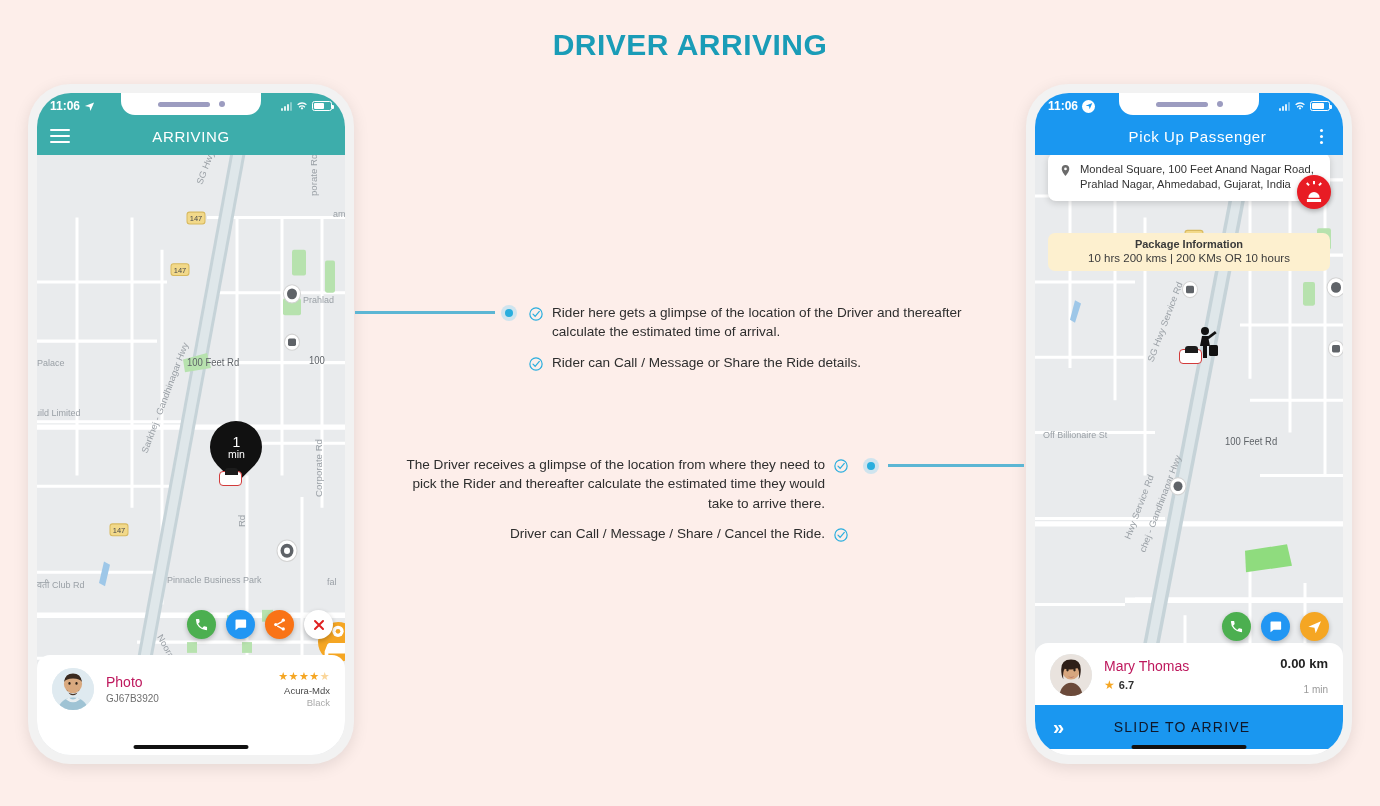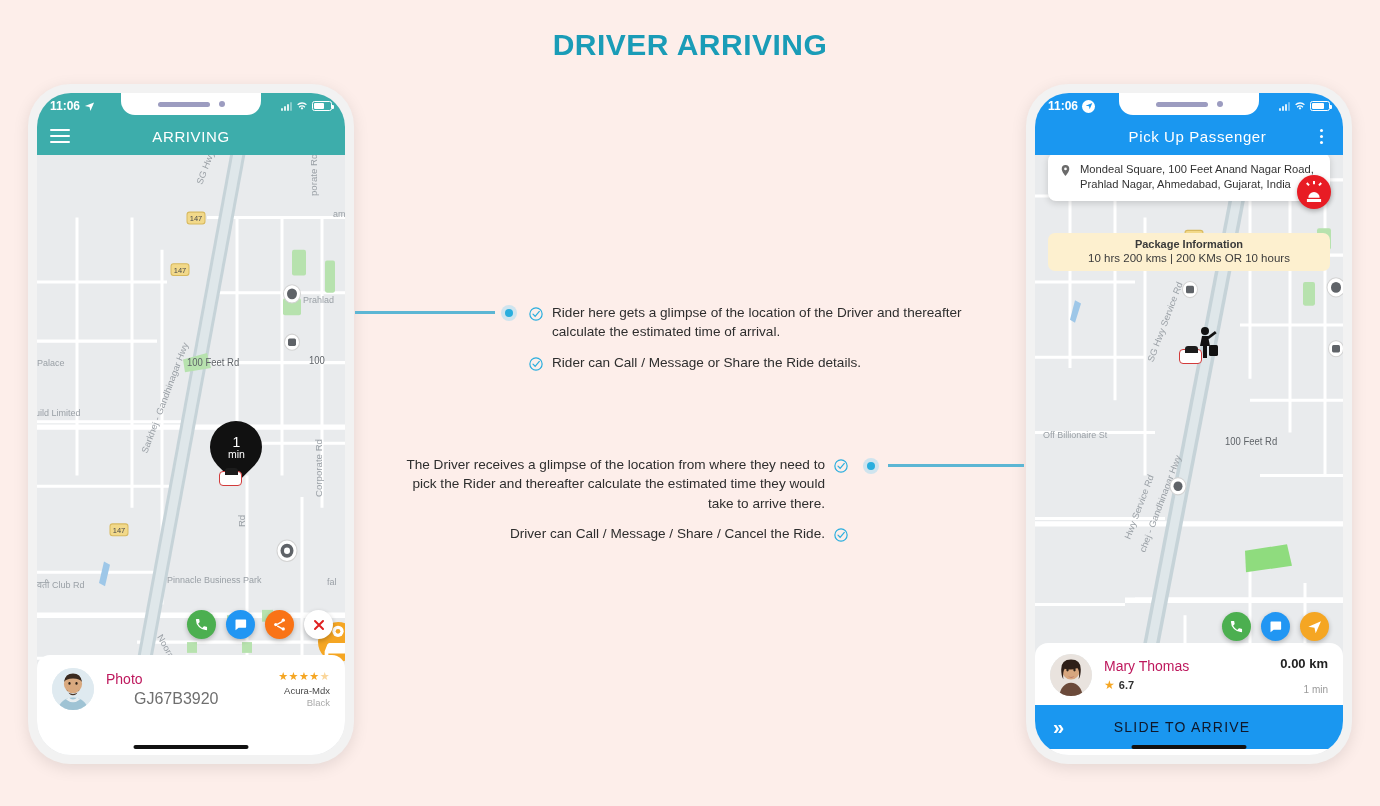--- a/index.html
+++ b/index.html
@@ -187,21 +187,21 @@
   
   .bottom-card {
     position: absolute; z-index: 27; left: 0; right: 0; bottom: 0;
     background: #fff; border-top-left-radius: 13px; border-top-right-radius: 13px;
   }
   .person-row { display: flex; align-items: center; padding: 13px 15px 11px; gap: 12px; }
   .avatar { width: 42px; height: 42px; border-radius: 50%; overflow: hidden; flex: 0 0 42px; background:#e5eef2; }
   .avatar svg { width: 100%; height: 100%; display: block; }
   .person-main { flex: 1; }
   .person-name { font-size: 14px; color: #be185d; }
-  .person-sub  { font-size: 16px; color: #6f6f6f; margin-top: 3px; margin-left: 28px; }
+  .person-sub  { font-size: 10px; color: #6f6f6f; margin-top: 3px; }
   .person-right { text-align: right; }
   .stars { font-size: 11px; color: #f5a623; letter-spacing: .5px; }
   .veh-model { font-size: 9.5px; color: #4a4a4a; margin-top: 2px; }
   .veh-color { font-size: 9.5px; color: #aaa; margin-top: 1px; }
   .rate-line { font-size: 11px; color: #303030; display:flex; align-items:center; gap:4px; }
   .rate-star { color:#f5a623; font-size: 12px; }
   .dist { font-size: 13px; color: #222; font-weight: bold; }
   .dist-sub { font-size: 10px; color: #9a9a9a; margin-top: 13px; }
   .slide-bar {
     background: #1a97f0; height: 44px; display: flex; align-items: center;

